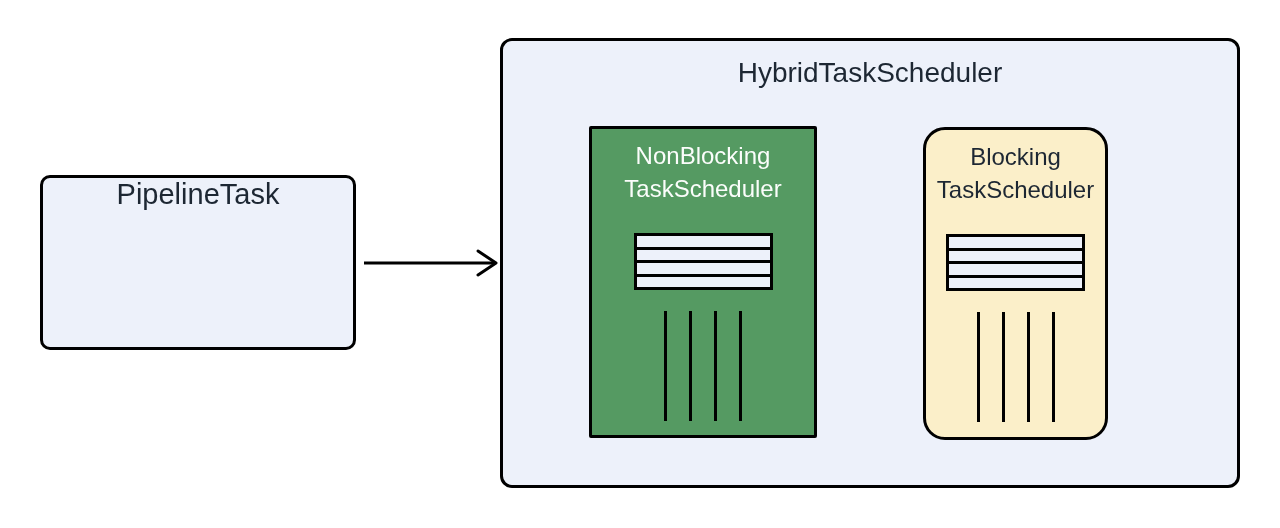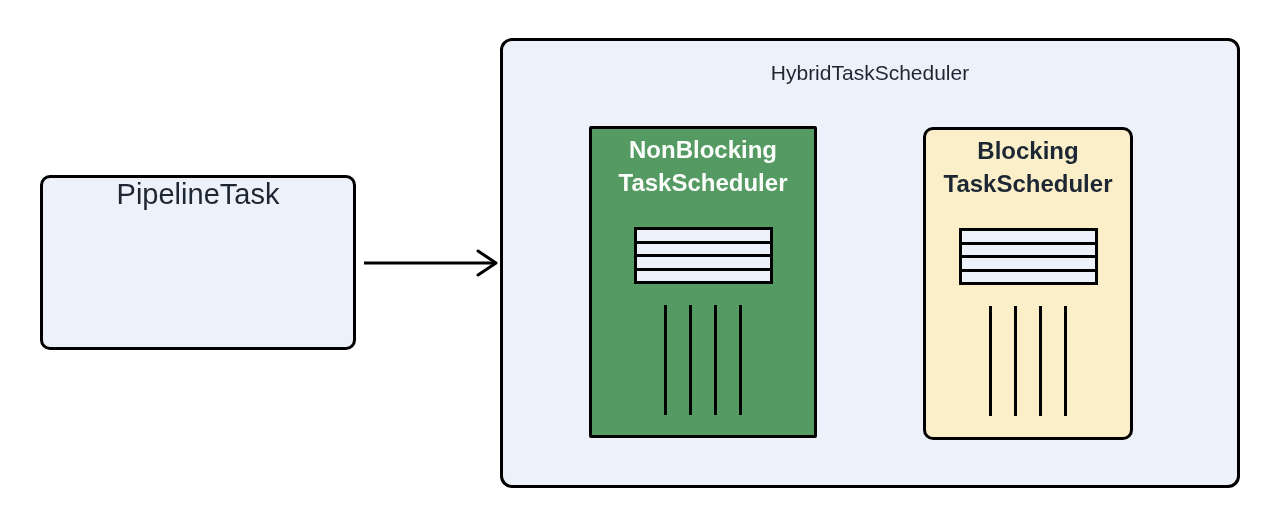--- a/index.html
+++ b/index.html
@@ -48,21 +48,21 @@
     width: 740px;
     height: 450px;
     box-sizing: border-box;
     background: #edf1fa;
     border: 3px solid #000000;
     border-radius: 12px;
   }
   .hybrid-title {
     padding-top: 15px;
     text-align: center;
-    font-size: 21px;
+    font-size: 28px;
     line-height: 34px;
     color: #1d2733;
   }
 
   
   .sched-box {
     position: absolute;
     box-sizing: border-box;
     border: 3px solid #000000;
     display: flex;
@@ -74,32 +74,31 @@
     top: 85px;
     width: 228px;
     height: 312px;
     background: #559a62;
     border-radius: 2px;
     color: #fbfdfb;
   }
   .sched-blocking {
     left: 420px;
     top: 86px;
-    width: 210px;
+    width: 185px;
     height: 313px;
     background: #fbefc9;
-    border-radius: 10px;
+    border-radius: 22px;
     color: #1d2733;
   }
   .sched-label {
-    margin-top: 4px;
+    margin-top: 10px;
     text-align: center;
     font-size: 24px;
     line-height: 33px;
-    font-weight: bold;
   }
   .sched-label span { display: block; }
 
   
   .queue {
     margin-top: 28px;
     width: 139px;
     height: 57px;
     box-sizing: border-box;
     border: 3px solid #000000;

